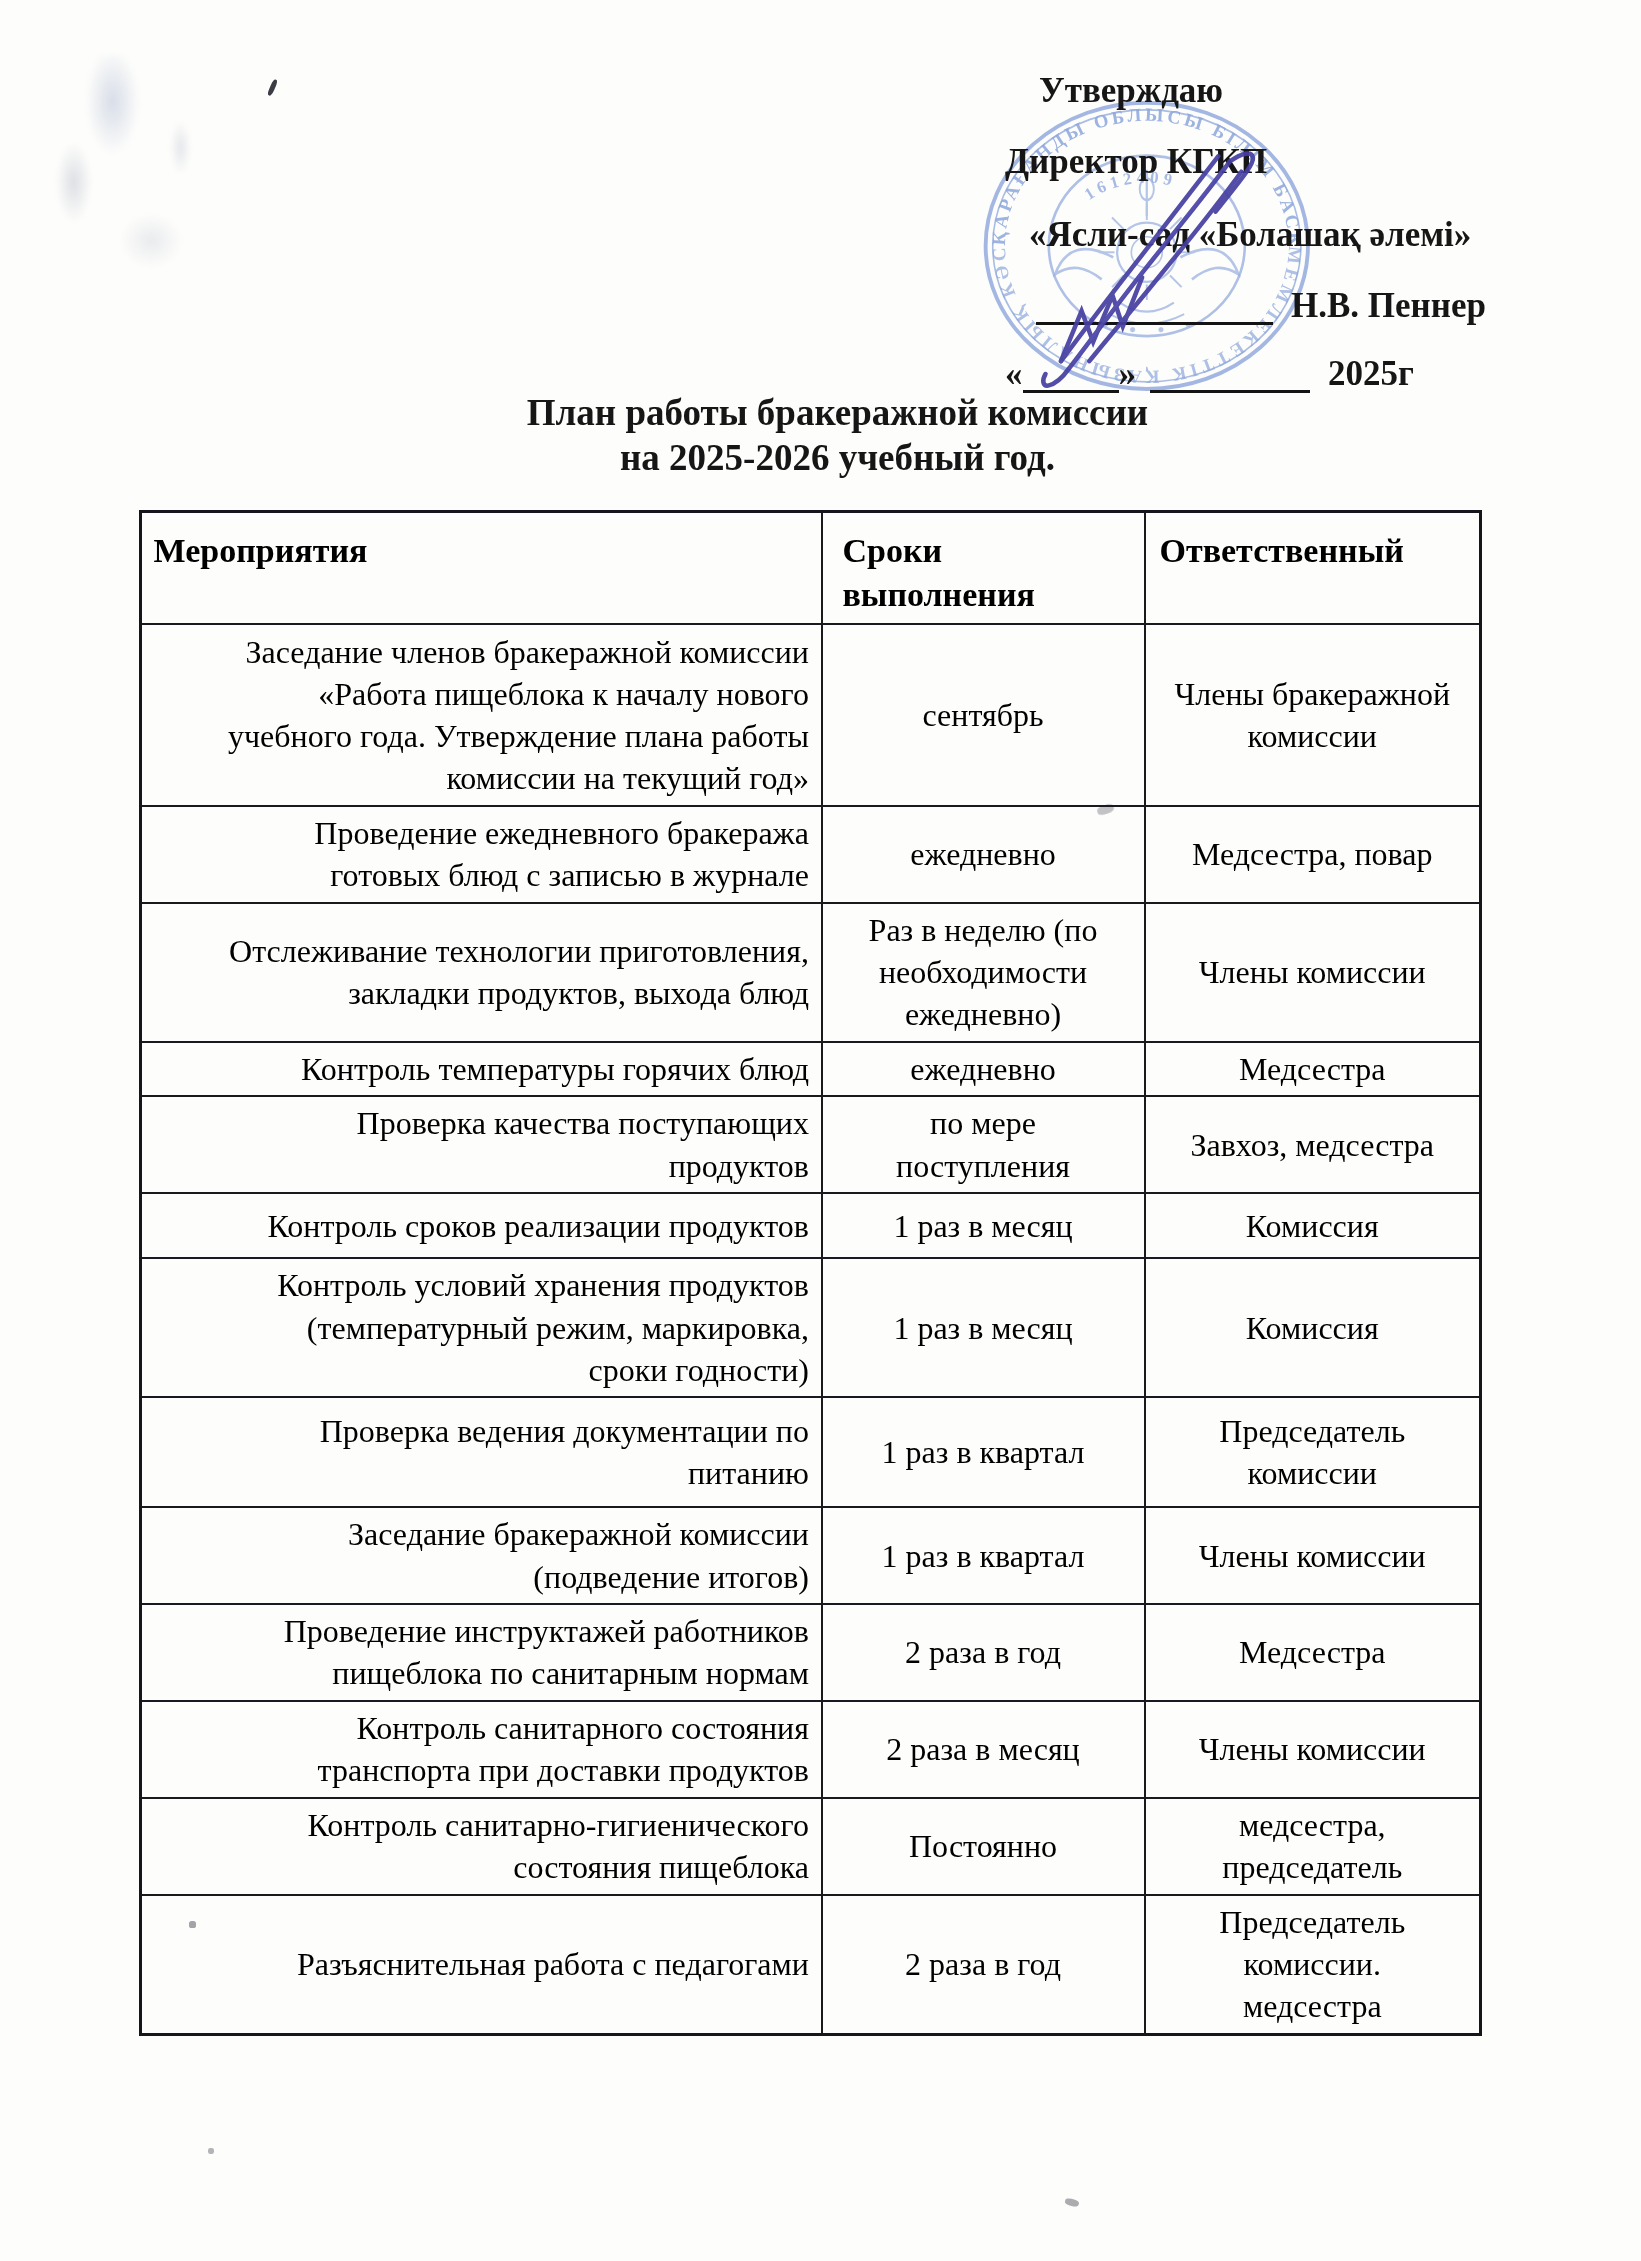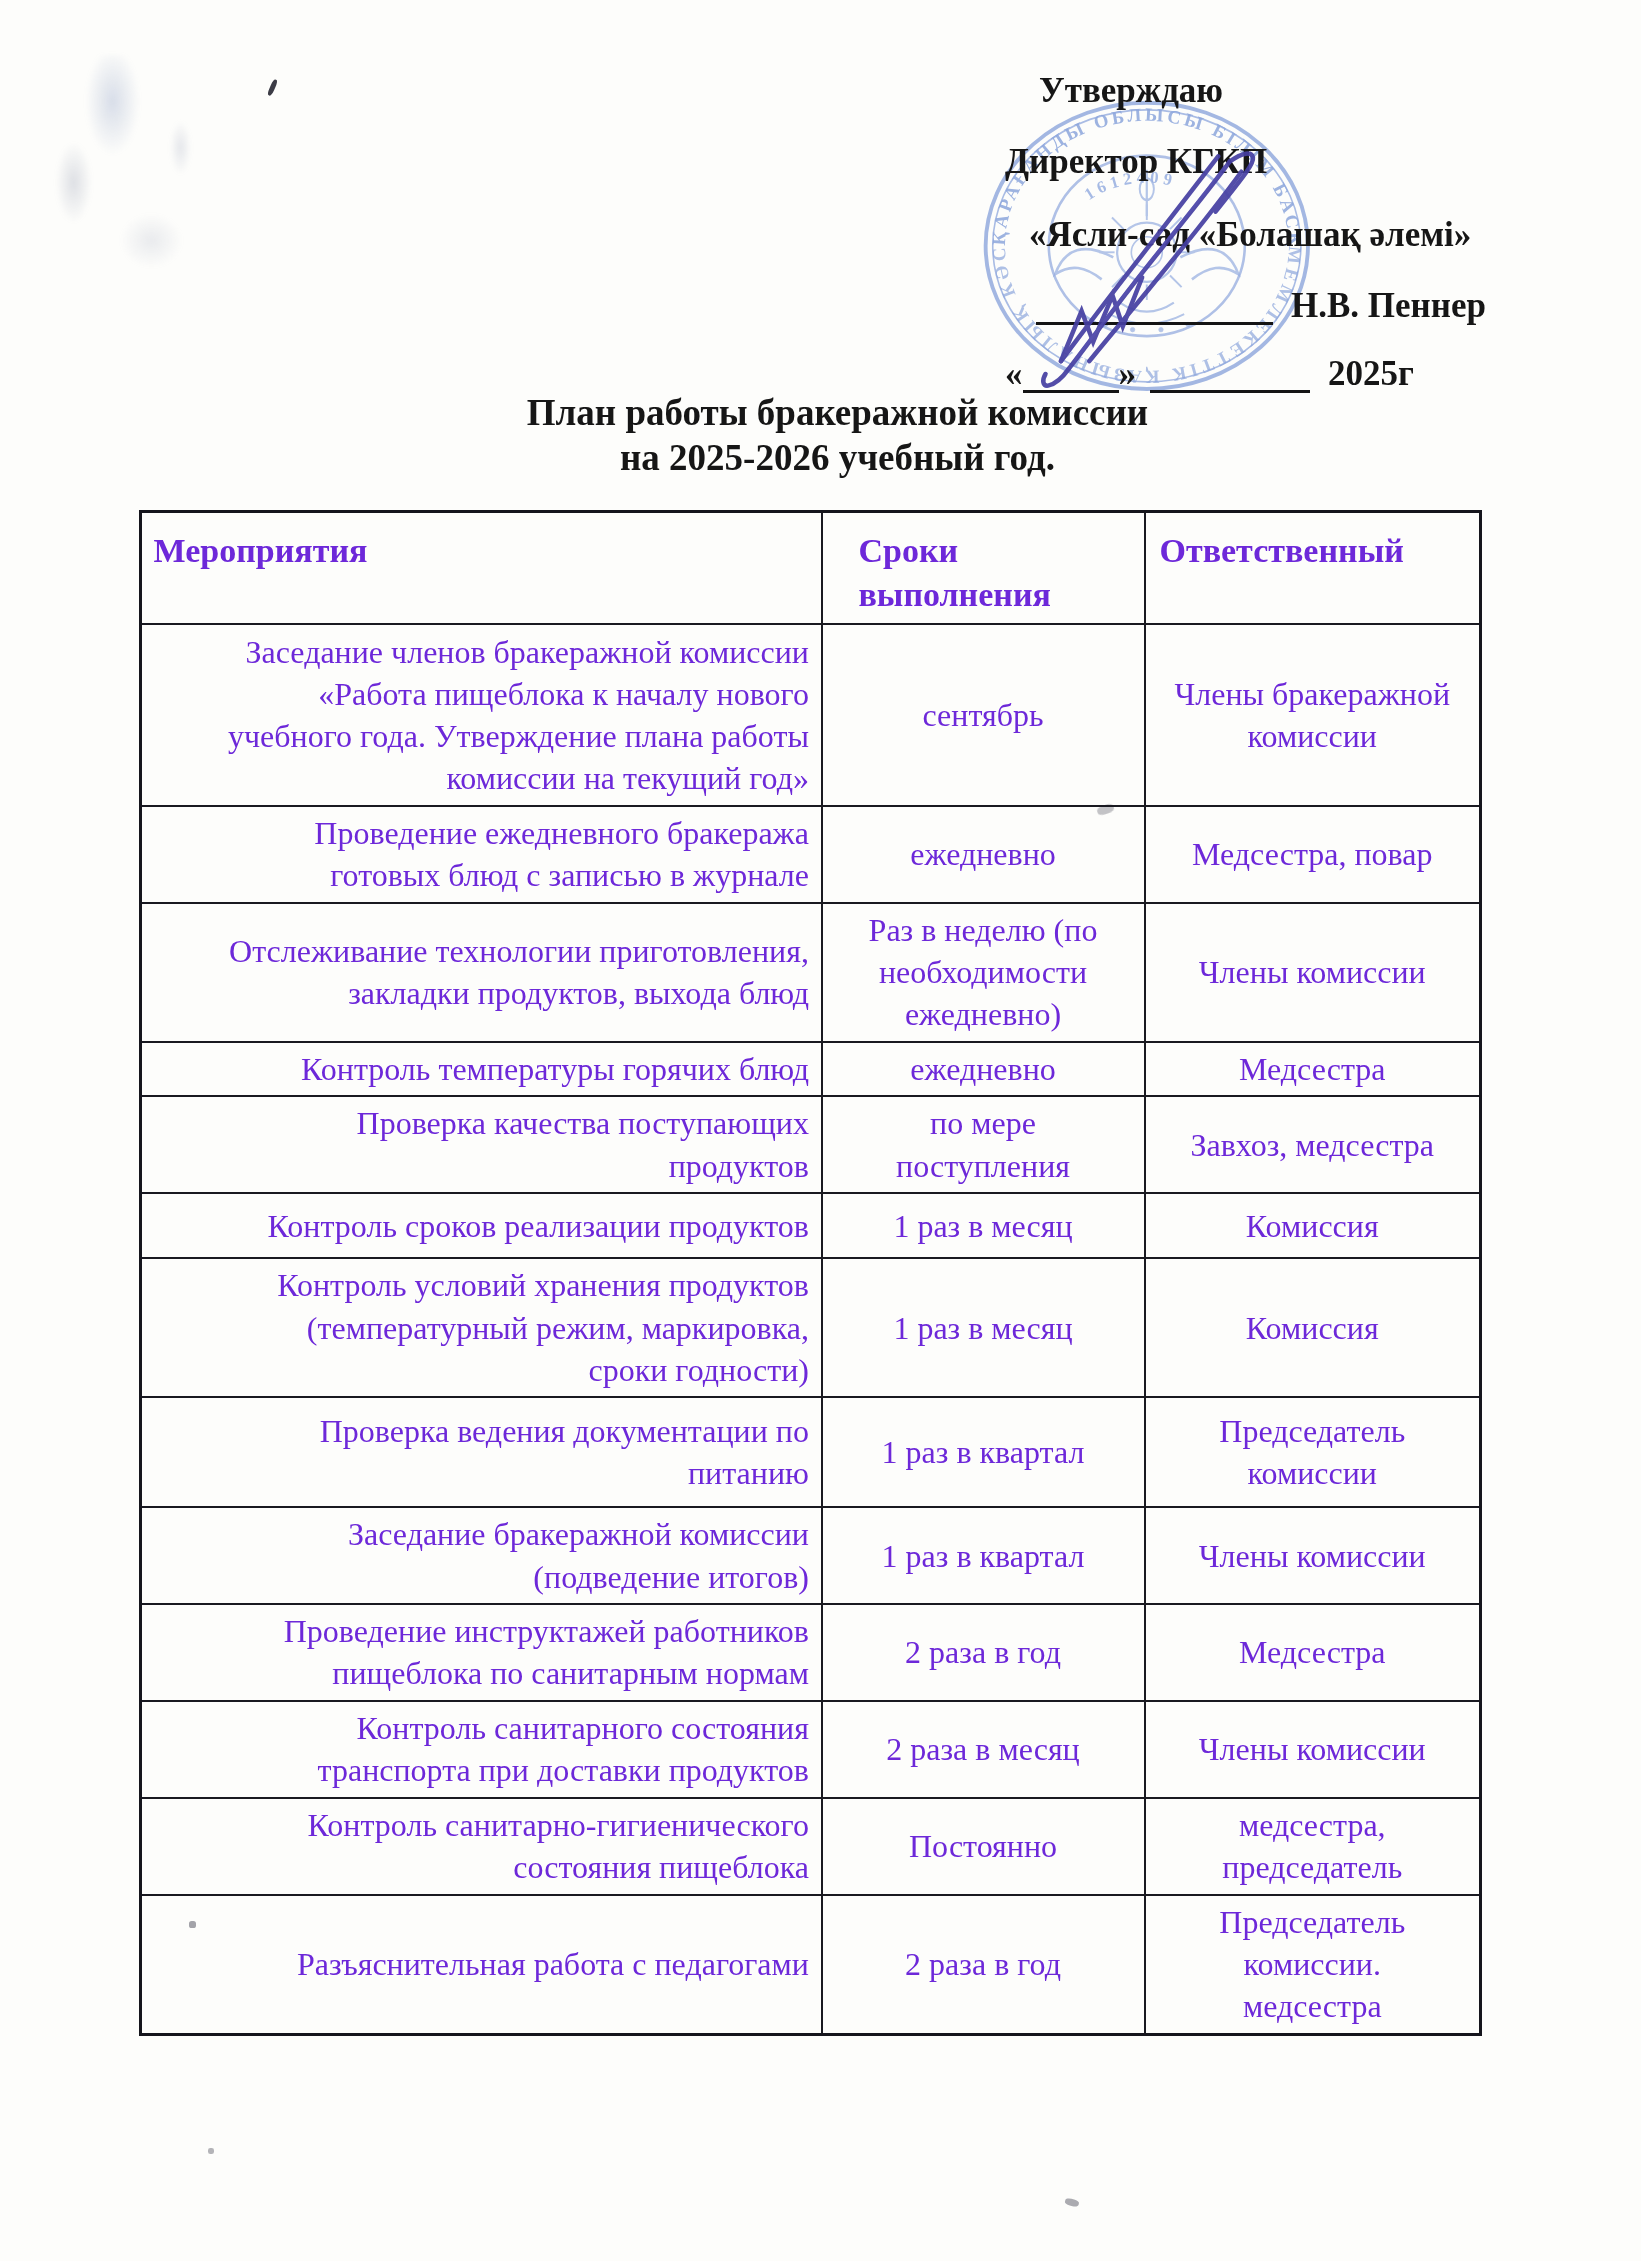--- a/index.html
+++ b/index.html
@@ -28,36 +28,36 @@
   
   .doc-title{
     position:absolute;left:168px;top:390px;width:1339px;
     text-align:center;font-weight:bold;font-size:37px;line-height:1.22;
     white-space:pre-line;
   }
   
   table.plan{
     position:absolute;left:139px;top:510px;width:1339px;
     border-collapse:collapse;table-layout:fixed;
-    font-size:32px;color:#6d28d9;
+    font-size:32px;color:#000000;
   }
   table.plan col.c1{width:681px;}
   table.plan col.c2{width:323px;}
   table.plan col.c3{width:336px;}
   table.plan th,table.plan td{
     border:2.6px solid #191920;
     white-space:pre-line;line-height:1.32;
     padding:5.2px 11.6px;
   }
   table.plan{border:3.2px solid #15151c;}
   table.plan th{
     font-size:34px;font-weight:bold;text-align:left;vertical-align:top;
     padding-top:15.5px;
   }
-  table.plan th.h2{padding-left:36px;}
+  table.plan th.h2{padding-left:20px;}
   table.plan th.h3{padding-left:14px;}
   table.plan td.c1{text-align:right;vertical-align:middle;padding-left:14px;}
   table.plan td.c2,table.plan td.c3{text-align:center;vertical-align:middle;}
   
   .smudge{
     position:absolute;left:35px;top:55px;width:194px;height:232px;
     background:
       radial-gradient(39px 77px at 40% 20%,rgba(120,140,185,.28),rgba(120,140,185,0) 70%),
       radial-gradient(26px 58px at 20% 55%,rgba(110,120,150,.22),rgba(110,120,150,0) 70%),
       radial-gradient(45px 39px at 60% 80%,rgba(130,140,170,.16),rgba(130,140,170,0) 70%),

